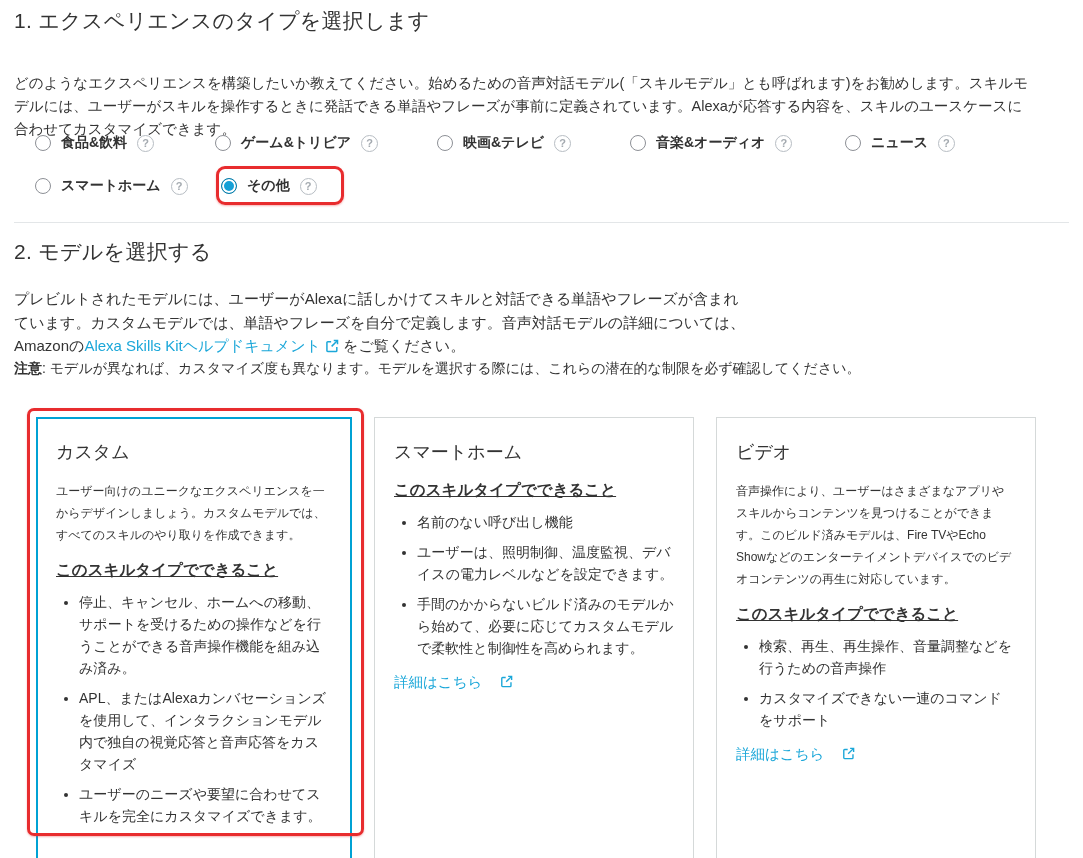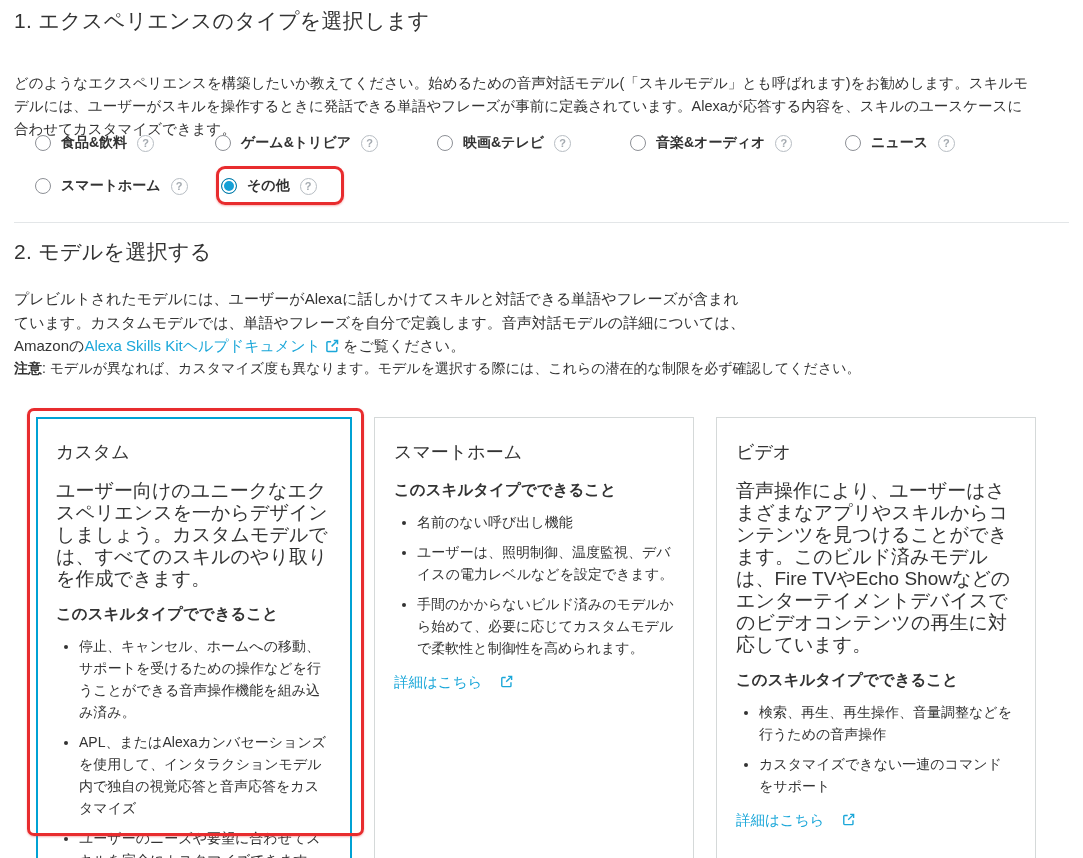--- a/index.html
+++ b/index.html
@@ -36,22 +36,22 @@
   .ext-icon { display: inline-block; vertical-align: -2px; margin-left: 4px; }
 
   .note { font-size: 14px; color: #333; }
   .note b { font-weight: 700; }
 
   
   .card { position: absolute; top: 417px; height: 470px; background: #fff;
           border: 1px solid #d5d9d9; padding: 20px 19px; cursor: pointer; }
   .card.selected { border: 2px solid #00a2d4; padding: 19px 18px; }
   .card-title { font-size: 18px; font-weight: 400; color: #333; margin: 2px 0 16px; }
-  .card-desc { font-size: 19px; line-height: 22px; margin: 0 0 14px; }
-  .card-sub { font-size: 15.5px; font-weight: 700; margin: 0 0 10px; }
+  .card-desc { font-size: 12px; line-height: 22px; margin: 0 0 14px; }
+  .card-sub { font-size: 15.5px; font-weight: 700; margin: 0 0 10px; text-decoration: underline; }
   .card ul { margin: 0 0 14px; padding-left: 23px; }
   .card li { font-size: 14px; line-height: 22px; margin-bottom: 8px; }
   .card-link { font-size: 14.5px; display: inline-flex; align-items: center; gap: 14px; }
 </style>
 </head>
 <body>
 
 <div class="abs section-heading" style="top:7px; left:14px;">1. エクスペリエンスのタイプを選択します</div>
 
 <div class="abs para" style="top:48px; left:14px; width:1022px;margin-top:24px;">どのようなエクスペリエンスを構築したいか教えてください。始めるための音声対話モデル(「スキルモデル」とも呼ばれます)をお勧めします。スキルモデルには、ユーザーがスキルを操作するときに発話できる単語やフレーズが事前に定義されています。Alexaが応答する内容を、スキルのユースケースに合わせてカスタマイズできます。</div>

